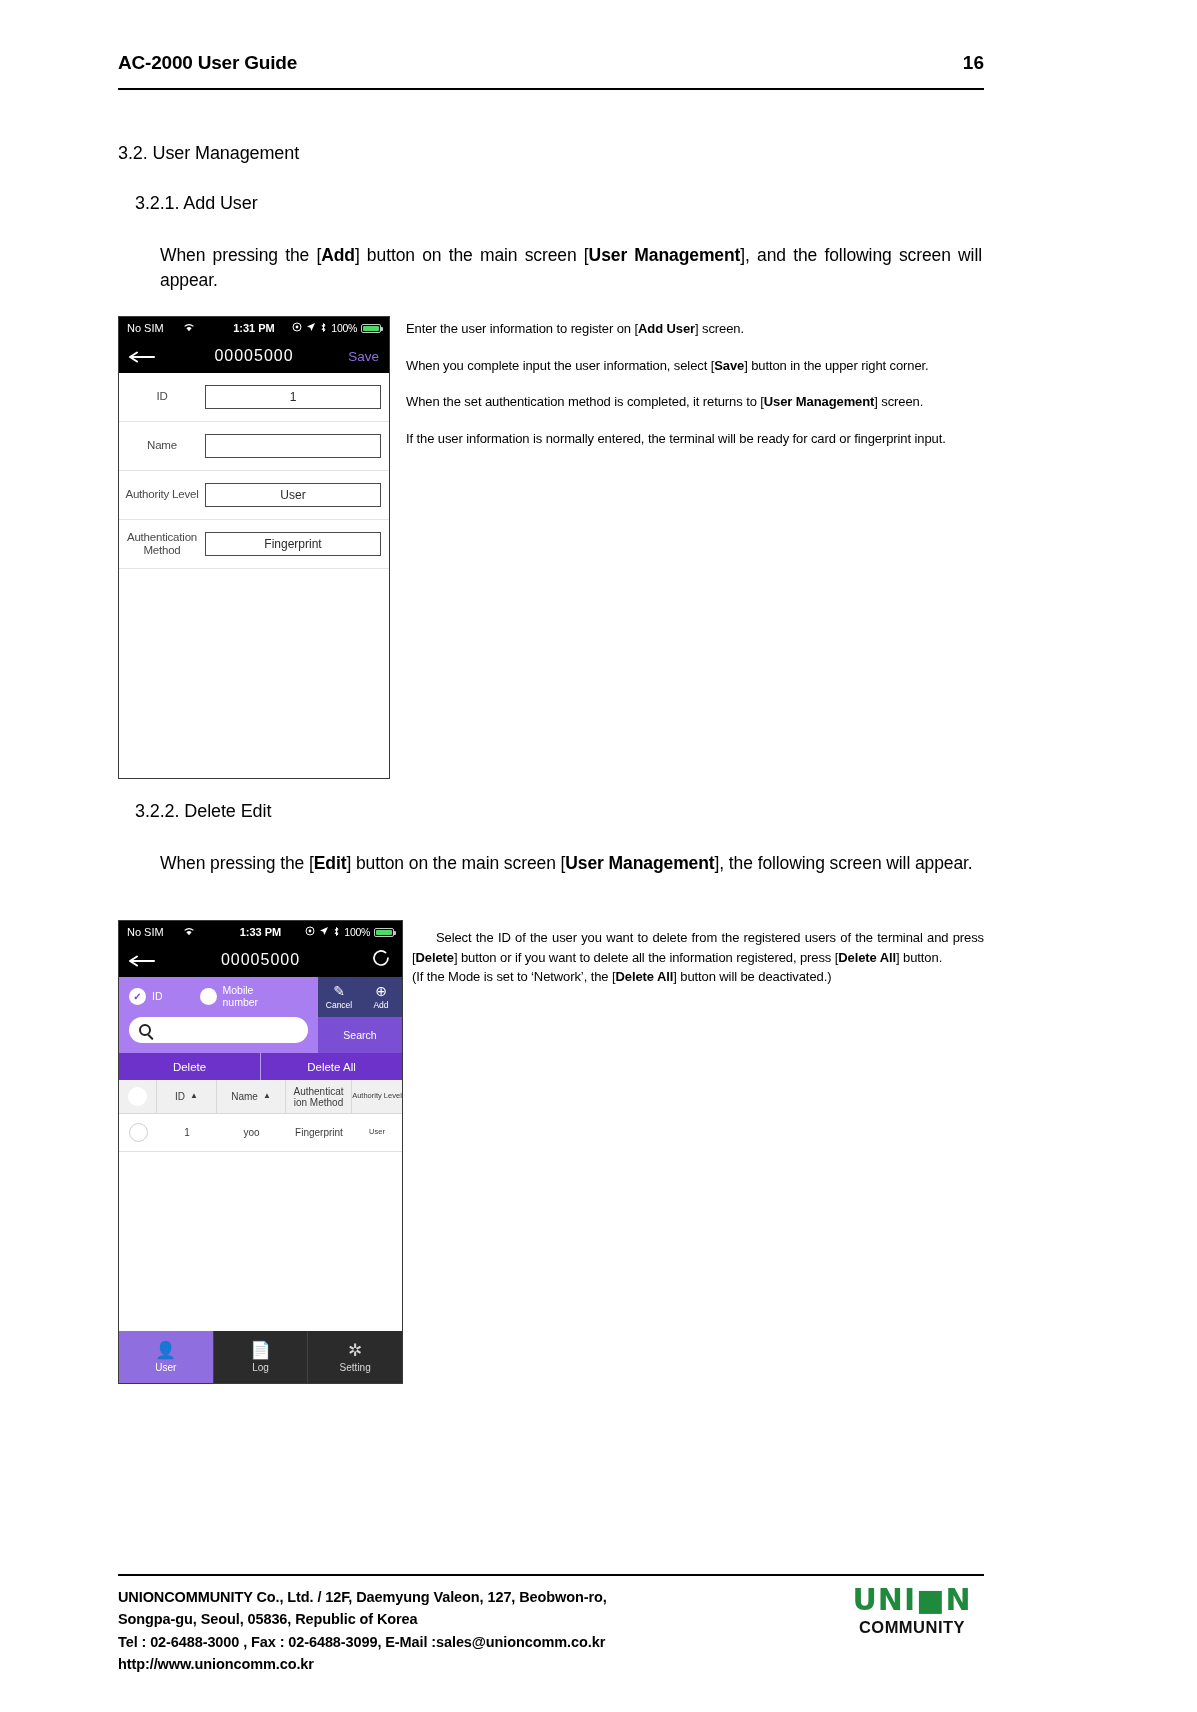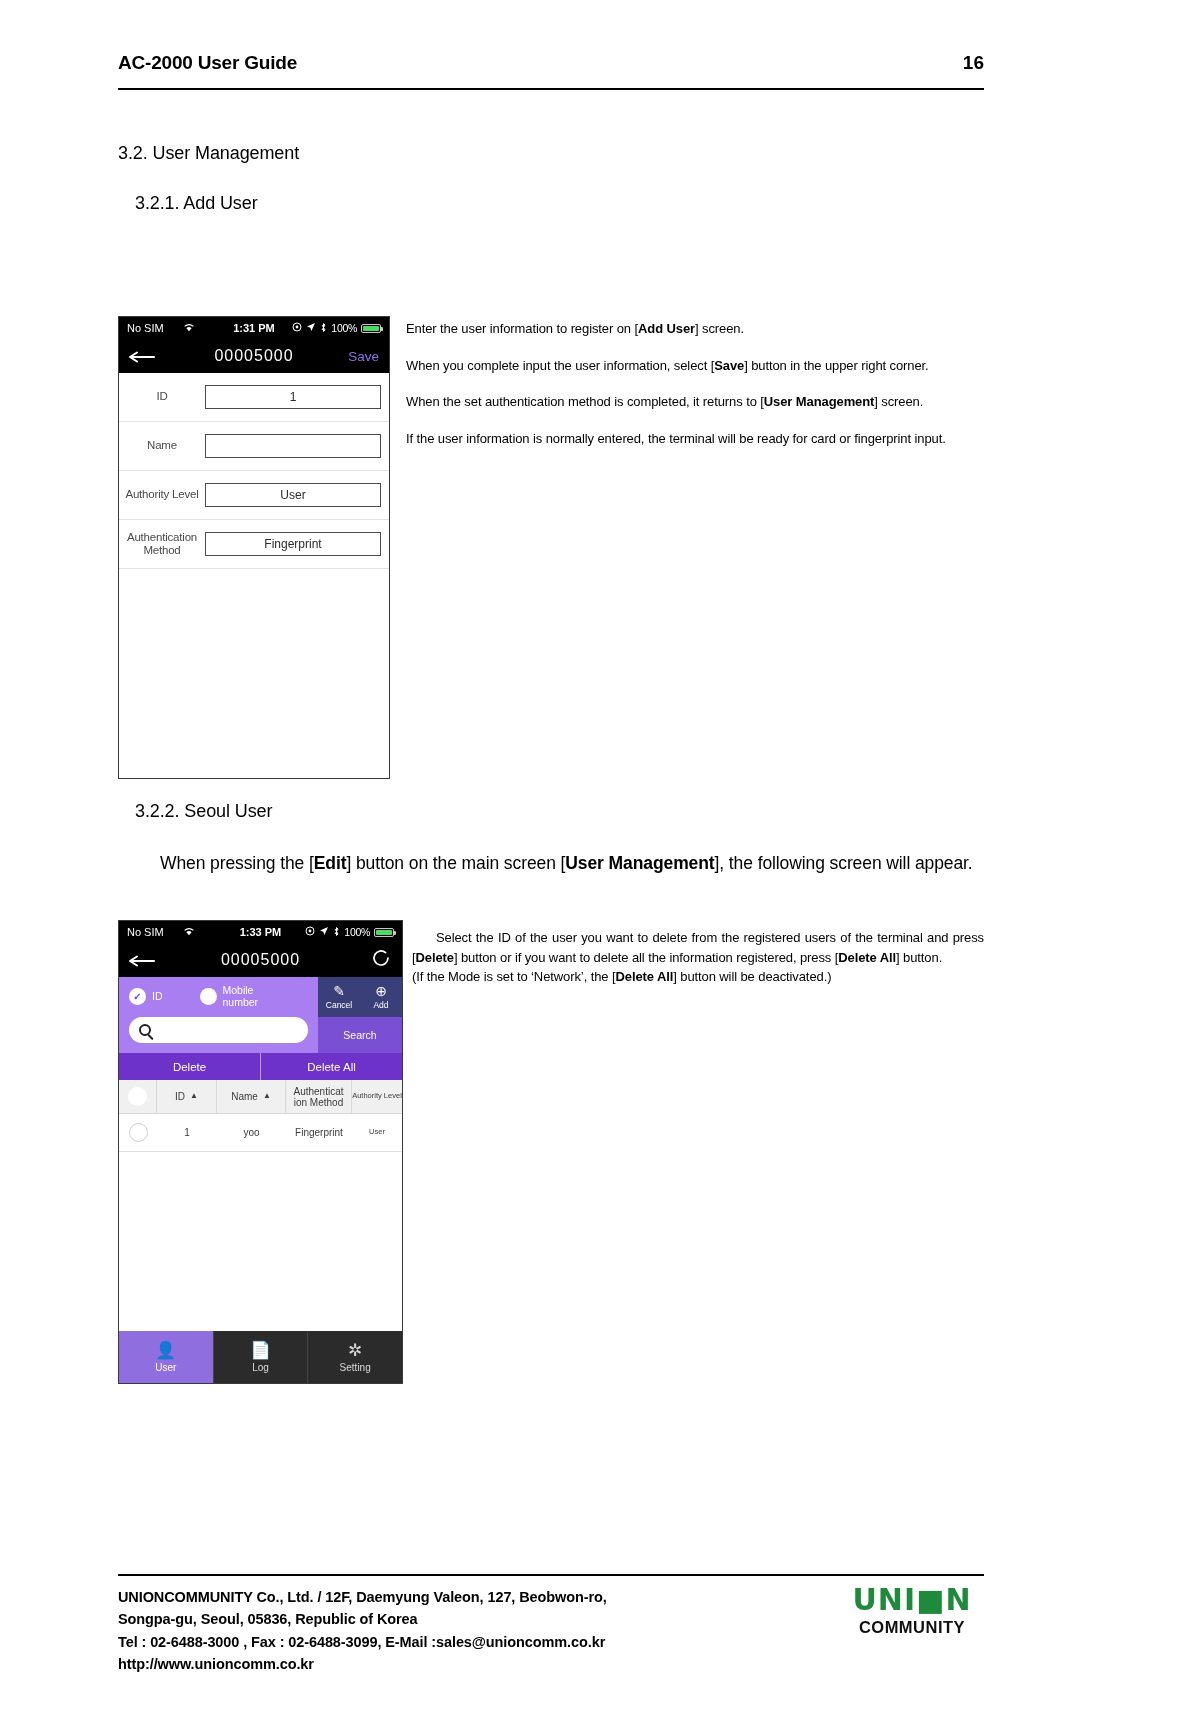--- a/index.html
+++ b/index.html
@@ -233,20 +233,23 @@
 <div class="page">
 
   <div class="hdr">
     <div class="hdr-title">AC-2000 User Guide</div>
     <div class="hdr-page">16</div>
   </div>
 
   <div class="h2" style="left:118px; top:143px;">3.2. User Management</div>
   <div class="h3" style="left:135px; top:193px;">3.2.1. Add User</div>
 
+  <div class="para" style="left:160px; top:243px; width:822px;">
+    <span>When pressing the [</span><b>Add</b><span>] button on the main screen [</span><b>User Management</b><span>], and the following screen will appear.</span>
+  </div>
 
   <div class="phone" style="left:118px; top:316px; width:272px; height:463px;">
     <div class="statusbar">
       <div class="sb-left">
         <span>No SIM</span>
         <span>
           <svg width="12" height="10" viewBox="0 0 12 10">
               <path d="M6 9.2 L3.4 6.2 a4 4 0 0 1 5.2 0 Z" fill="#fff"></path>
               <path d="M1.6 4.4 a7 7 0 0 1 8.8 0" stroke="#fff" stroke-width="1.2" fill="none"></path>
             </svg>
@@ -309,21 +312,21 @@
     </div>
   </div>
 
   <div class="rtxt" style="left:406px; top:319px; width:578px;">
     <p><span>Enter the user information to register on [</span><b>Add User</b><span>] screen.</span></p>
     <p><span>When you complete input the user information, select [</span><b>Save</b><span>] button in the upper right corner.</span></p>
     <p><span>When the set authentication method is completed, it returns to [</span><b>User Management</b><span>] screen.</span></p>
     <p>If the user information is normally entered, the terminal will be ready for card or fingerprint input.</p>
   </div>
 
-  <div class="h3" style="left:135px; top:801px;">3.2.2. Seoul User</div>
+  <div class="h3" style="left:135px; top:801px;">3.2.2. Delete Edit</div>
 
   <div class="para" style="left:160px; top:851px; width:822px;">
     <span>When pressing the [</span><b>Edit</b><span>] button on the main screen [</span><b>User Management</b><span>], the following screen will appear.</span>
   </div>
 
   <div class="phone" style="left:118px; top:920px; width:285px; height:464px;">
     <div class="p2body">
 
       <div class="statusbar">
         <div class="sb-left">

